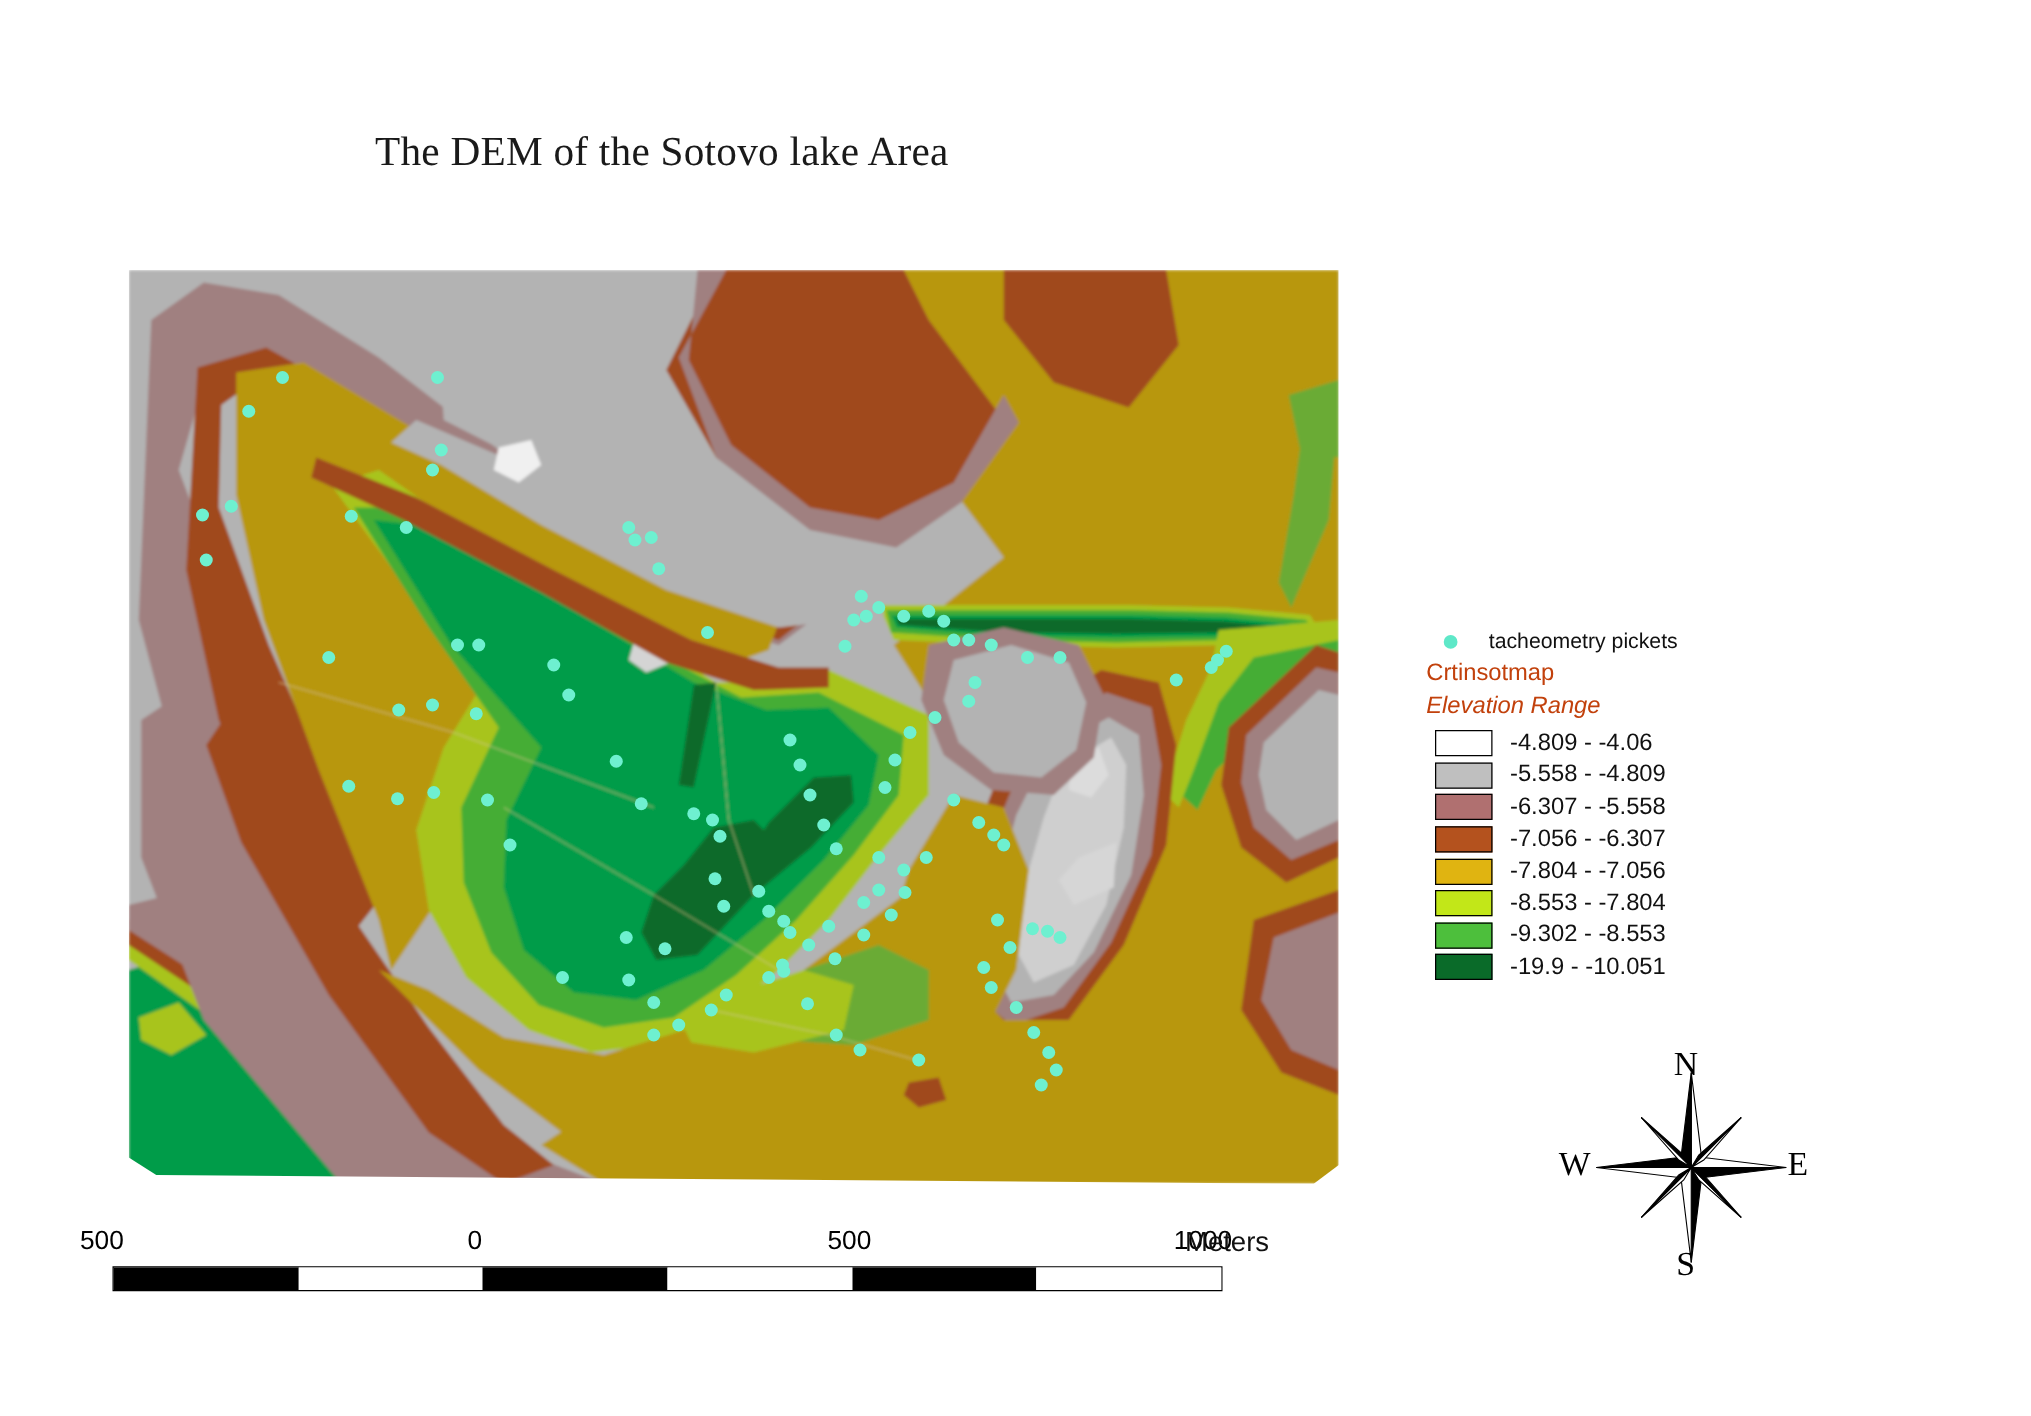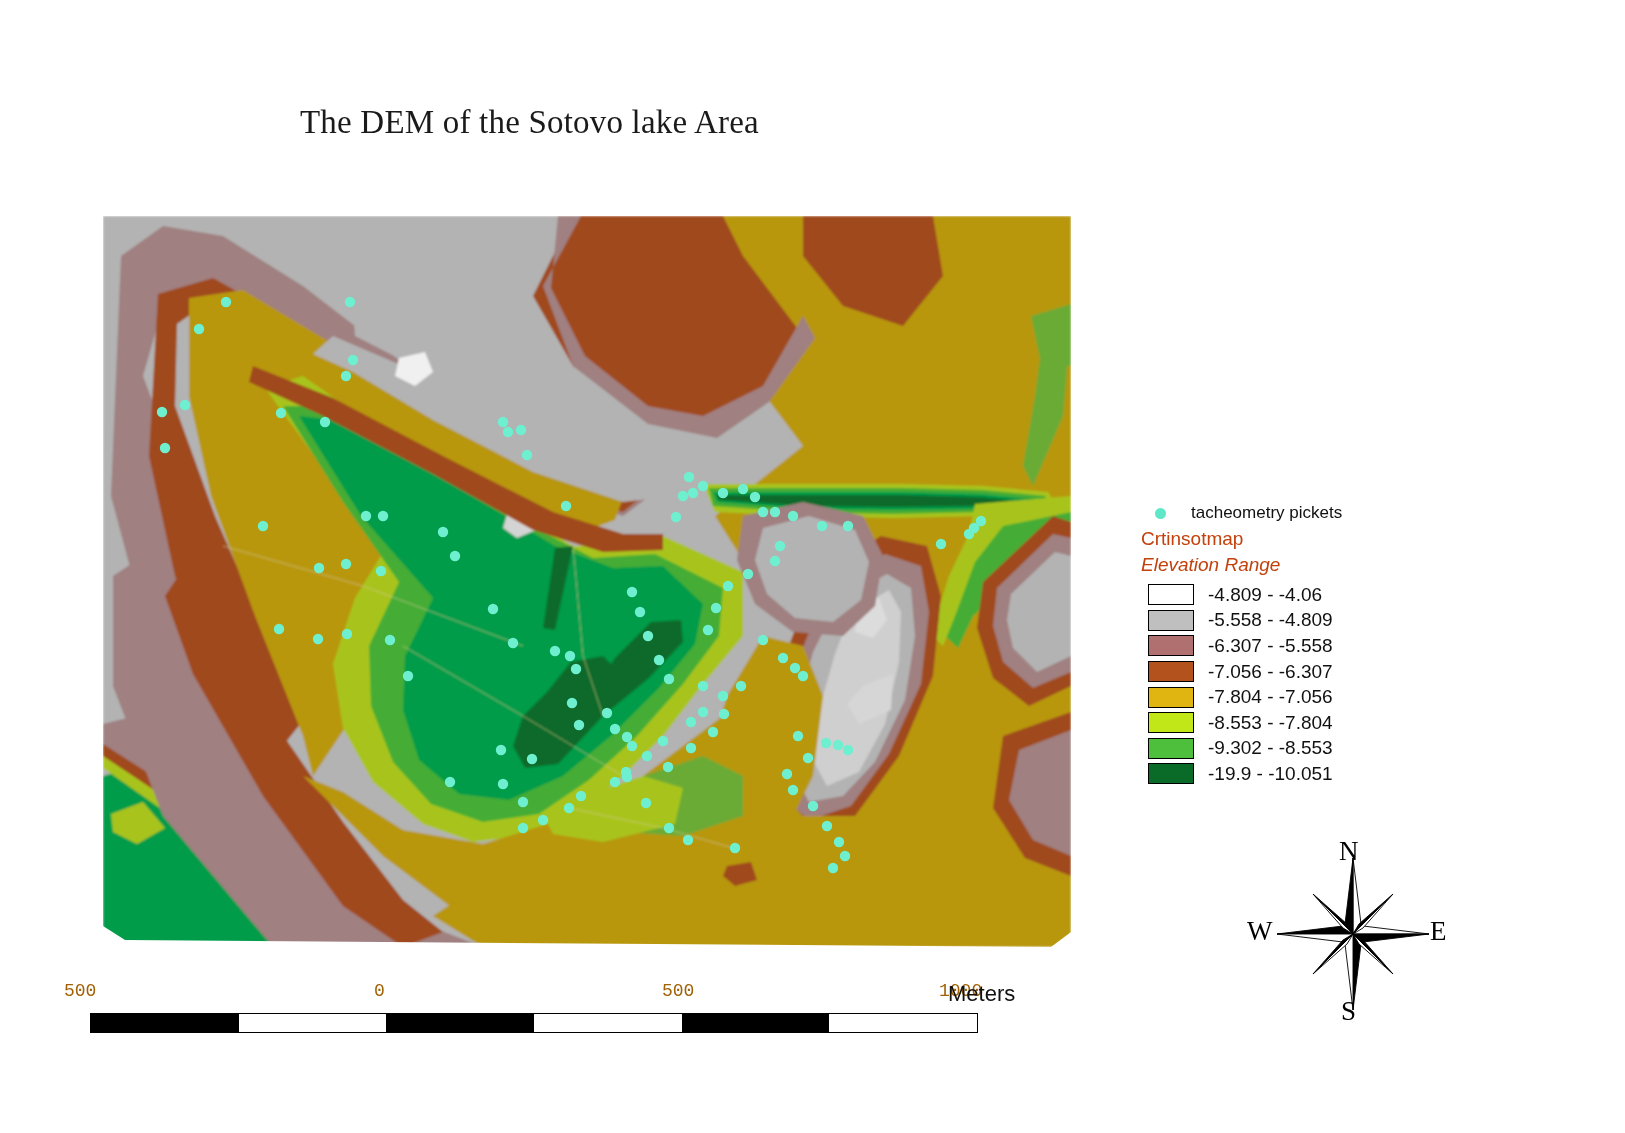--- a/index.html
+++ b/index.html
@@ -55,23 +55,23 @@
     top: 216px;
     width: 968px;
     height: 731px;
   }
   #map-svg { display: block; width: 968px; height: 731px; }
 
   
   #scalebar { position: absolute; left: 64px; top: 975px; width: 920px; height: 62px; }
   .scale-label {
     position: absolute;
-    font-family: Liberation Mono, monospace;
-    font-size: 18px;
-    color: #a16207;
+    font-family: Liberation Sans, sans-serif;
+    font-size: 21px;
+    color: #000000;
     top: 6px;
     white-space: nowrap;
   }
   #scale-bar-graphic {
     position: absolute;
     left: 26px;
     top: 38px;
     width: 888px;
     height: 20px;
     border: 1px solid #000;

